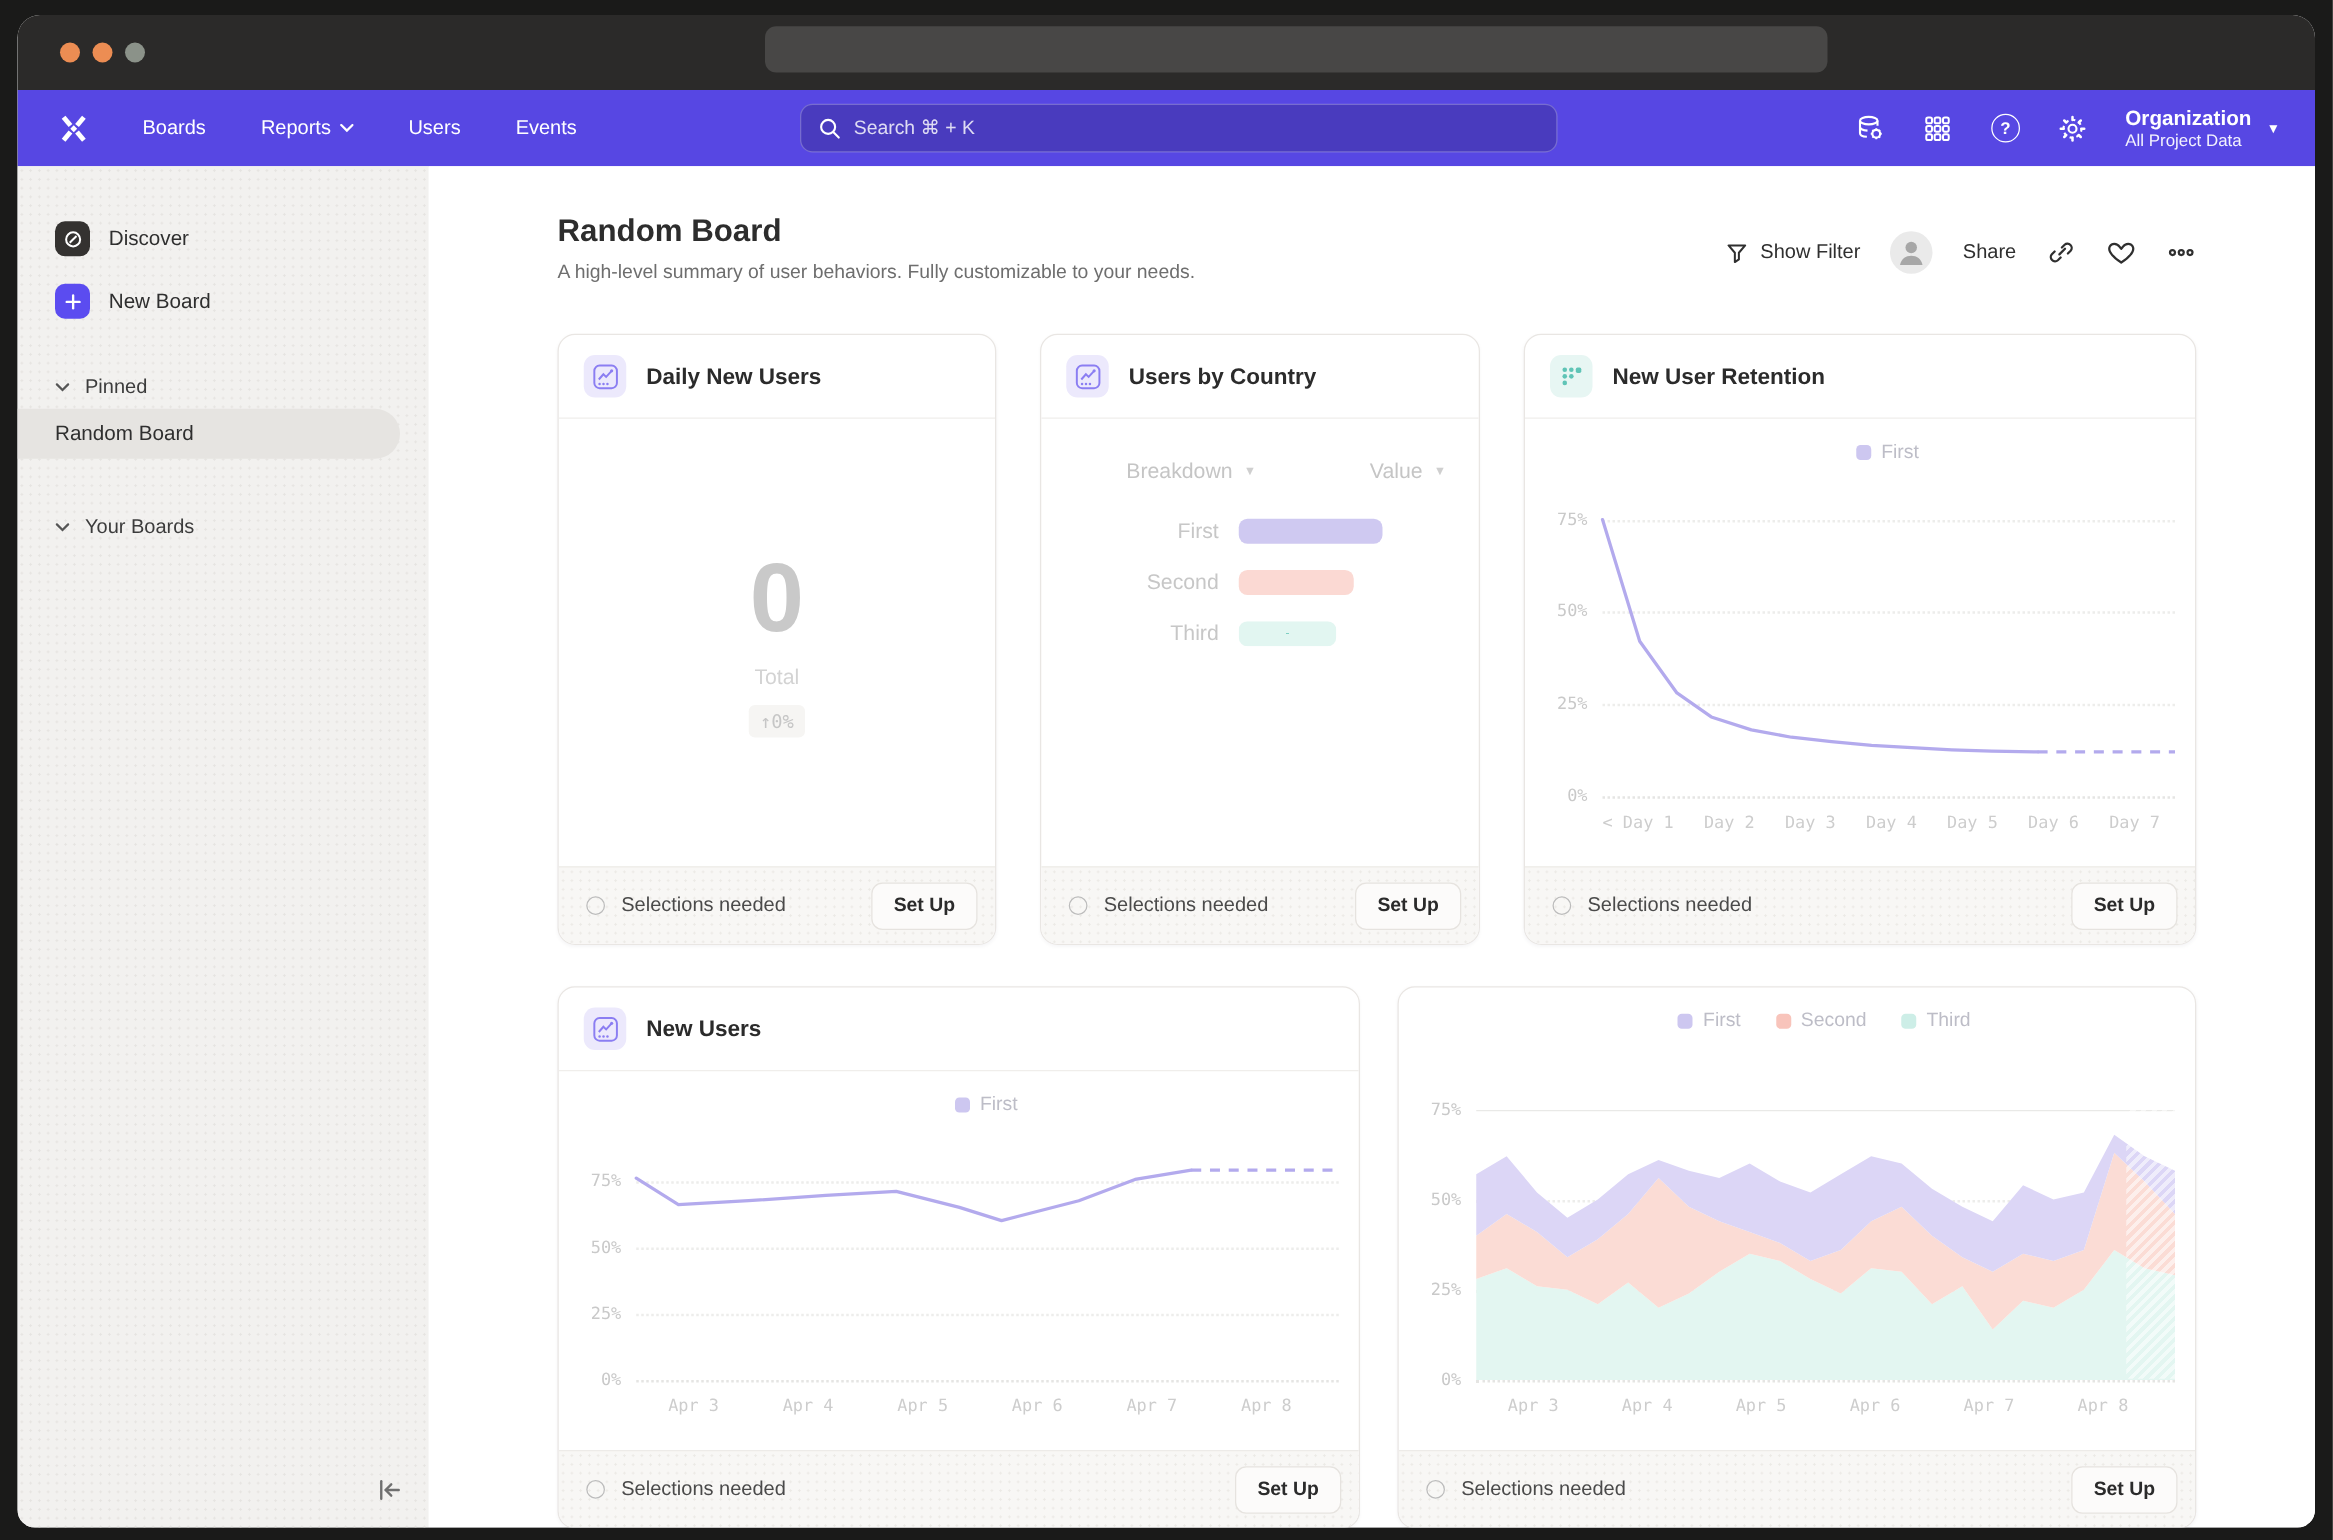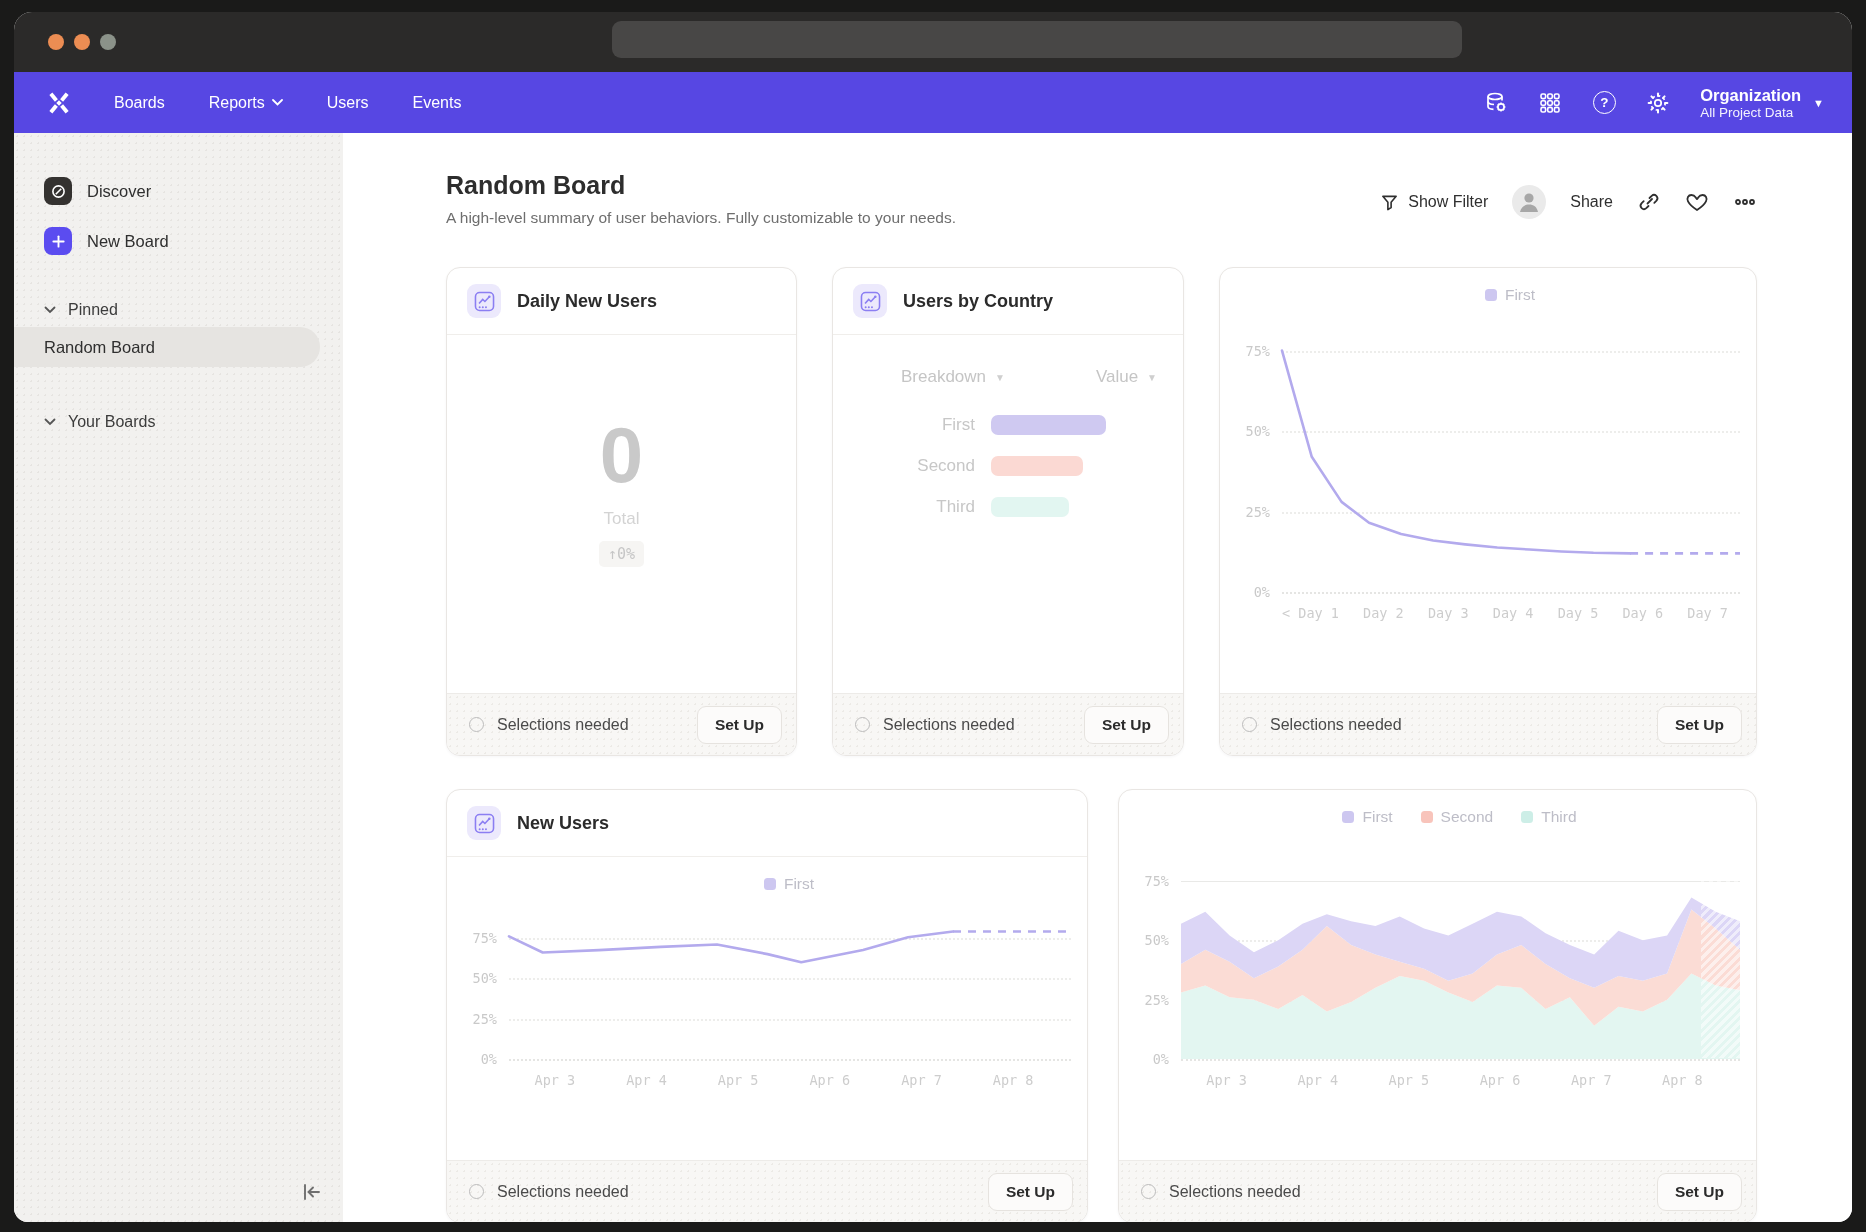--- a/index.html
+++ b/index.html
@@ -62,21 +62,21 @@
           box-shadow:0 1px 3px rgba(20,20,43,.04); overflow:hidden; }
   .card-head { flex:0 0 auto; display:flex; align-items:center; gap:16px; padding:16px 20px;
                border-bottom:1px solid #f0eeeb; }
   .chip { width:34px; height:34px; border-radius:9px; display:flex; align-items:center; justify-content:center; }
   .chip-purple { background:#ece9fc; }
   .chip-mint { background:#e7f6f3; }
   .card-title { font-size:18px; font-weight:700; color:#2b2b2b; }
   .card-body { flex:1; position:relative; min-height:0; }
   .card-foot { flex:0 0 62px; display:flex; align-items:center; gap:13px; padding:0 14px 0 22px;
                border-top:1px solid #edebe8; background:#f8f7f5;
-               background-image:radial-gradient(#eceae6 1px, transparent 1px); background-size:7px 7px;margin-top:45px; }
+               background-image:radial-gradient(#eceae6 1px, transparent 1px); background-size:7px 7px; }
   .status-circle { width:15px; height:15px; border:1.6px solid #bcbcbc; border-radius:50%; }
   .status-text { flex:1; font-size:16px; color:#4a4a4a; }
   .setup-btn { padding:9px 17px; background:#fcfbfa; border:1px solid #e6e3df; border-radius:9px;
                font-size:15.5px; font-weight:700; color:#2b2b2b; cursor:pointer;
                font-family:"Liberation Sans",sans-serif; }
   
   .metric-body { position:absolute; inset:0; display:flex; flex-direction:column; align-items:center; justify-content:center; }
   .metric-value { font-size:78px; font-weight:600; color:#c9c9c9; line-height:1; }
   .metric-label { margin-top:15px; font-size:17px; color:#d3d3d3; }
   .metric-delta { margin-top:12px; font-family:"DejaVu Sans Mono",monospace; font-size:15px; color:#c6c6c6;
@@ -143,20 +143,27 @@
           <svg width="11" height="7" viewBox="0 0 11 7">
             <polyline points="1,1 5.5,5.5 10,1" fill="none" stroke="#fff" stroke-width="1.8" stroke-linecap="round"></polyline>
           </svg>
         </span>
         <span class="nav-item">
           <span>Users</span>
         </span>
         <span class="nav-item">
           <span>Events</span>
         </span>
+      </div>
+      <div class="search">
+        <svg width="18" height="18" viewBox="0 0 18 18">
+          <circle cx="7.5" cy="7.5" r="5.6" fill="none" stroke="#fff" stroke-width="1.7"></circle>
+          <line x1="11.8" y1="11.8" x2="16" y2="16" stroke="#fff" stroke-width="1.7" stroke-linecap="round"></line>
+        </svg>
+        <span class="search-ph">Search ⌘ + K</span>
       </div>
       <div class="nav-right">
         <span class="nav-icon">
           <svg width="24" height="24" viewBox="0 0 24 24" fill="none" stroke="#fff" stroke-width="1.7">
             <ellipse cx="11" cy="5.5" rx="7" ry="3"></ellipse>
             <path d="M4 5.5v5c0 1.5 2.6 2.8 6 3"></path>
             <path d="M18 5.5v4"></path>
             <path d="M4 10.5v5c0 1.5 2.4 2.7 5.5 2.9"></path>
             <circle cx="17" cy="16" r="3.1"></circle>
             <g stroke-width="1.5">
@@ -378,20 +385,33 @@
                 </div>
             </div>
             <div class="card-foot">
               <span class="status-circle"></span>
               <span class="status-text">Selections needed</span>
               <button class="setup-btn">Set Up</button>
             </div>
           </div>
 
           <div class="card">
+            <div class="card-head">
+              <span class="chip chip-mint">
+                <svg width="21" height="21" viewBox="0 0 24 24" fill="#5fc4b6">
+                  <circle cx="5.5" cy="5.5" r="2.1"></circle>
+                    <circle cx="11.5" cy="5.5" r="2.1"></circle>
+                  <rect x="15.6" y="3.4" width="5" height="5" rx="1.6"></rect>
+                  <circle cx="5.5" cy="11.5" r="2.1"></circle>
+                    <circle cx="11.5" cy="11.5" r="2.1"></circle>
+                  <circle cx="5.5" cy="17.5" r="2.1"></circle>
+                </svg>
+              </span>
+              <span class="card-title">New User Retention</span>
+            </div>
             <div class="card-body">
               <div class="chart">
                   <div class="legend">
                     <div class="legend-item">
                       <div class="swatch" style="background: rgb(205, 199, 240);"></div>
                       <span>First</span>
                     </div>
                   </div>
                   <div class="plot">
                     <div class="gridline" style="top: 8.53659%;"></div>

